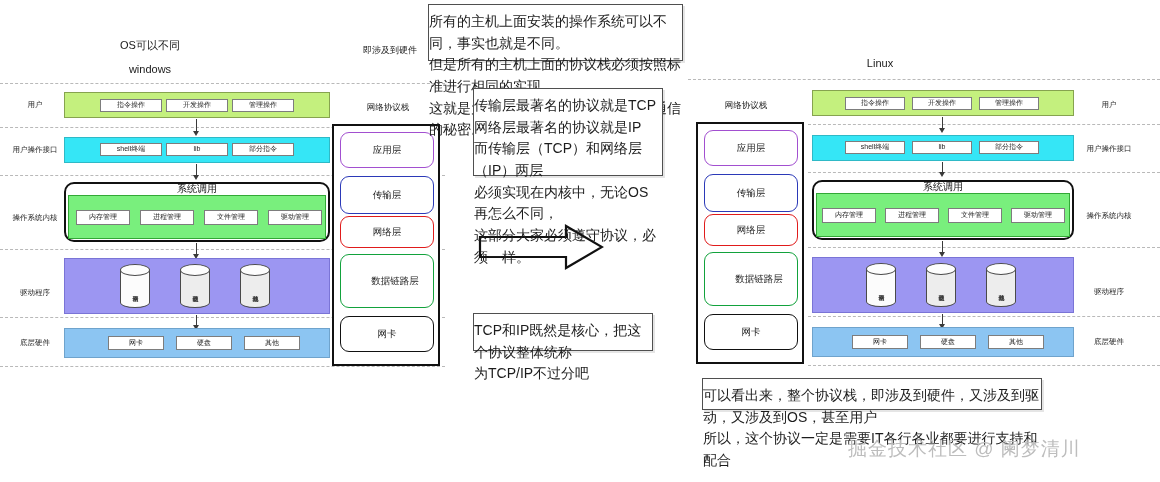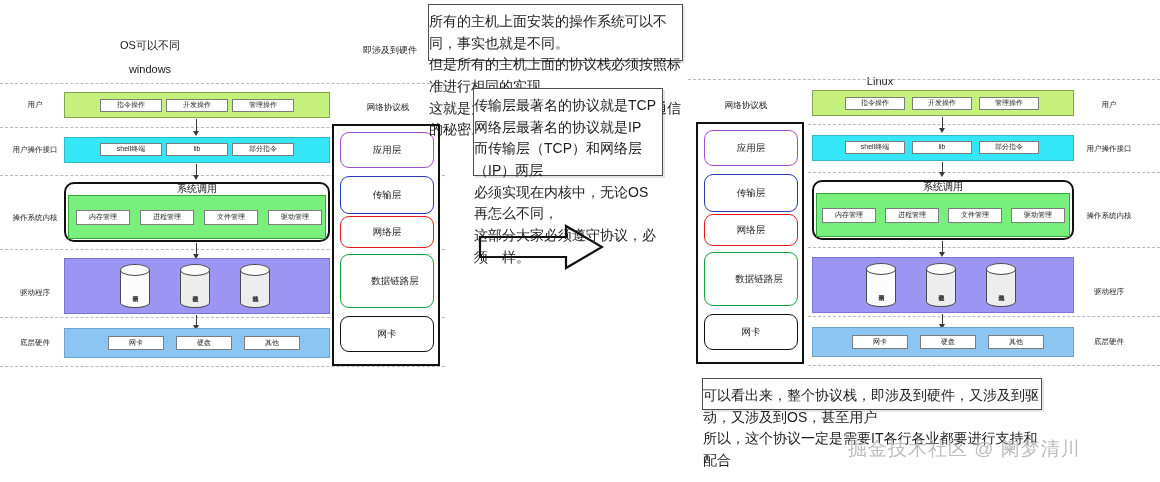--- a/index.html
+++ b/index.html
@@ -134,21 +134,21 @@
     white-space:nowrap;
   }
 </style>
 </head>
 <body>
 
 <div id="stage">
 
   <div class="abs ctext title-os" style="left:90px;top:38px;width:120px;height:14px;">OS可以不同</div>
   <div class="abs ctext title-sys" style="left:90px;top:62px;width:120px;height:14px;">windows</div>
-  <div class="abs ctext title-sys" style="left:820px;top:74px;width:120px;height:14px;">Linux</div>
+  <div class="abs ctext title-sys" style="left:820px;top:56px;width:120px;height:14px;">Linux</div>
   <div class="abs ctext" style="left:335px;top:43px;width:110px;height:14px;font-size:9px;color:#1a1a1a;">即涉及到硬件</div>
 
   <div class="abs hsep" style="left:0px;top:83px;width:445px;"></div>
   <div class="abs hsep" style="left:0px;top:127px;width:445px;"></div>
   <div class="abs hsep" style="left:0px;top:175px;width:445px;"></div>
   <div class="abs hsep" style="left:0px;top:249px;width:445px;"></div>
   <div class="abs hsep" style="left:0px;top:317px;width:445px;"></div>
   <div class="abs hsep" style="left:0px;top:366px;width:445px;"></div>
 
   <div class="abs ctext rowlabel" style="left:8px;top:98px;width:54px;height:14px;">用户</div>
@@ -319,20 +319,22 @@
   <div class="abs note note-shadow" style="left:428px;top:4px;width:255px;height:57px;">所有的主机上面安装的操作系统可以不同，事实也就是不同。
 但是所有的主机上面的协议栈必须按照标准进行相同的实现，
 这就是为什么不同的主机，可以互相通信的秘密。</div>
 
   <div class="abs note note-shadow" style="left:473px;top:88px;width:190px;height:88px;">传输层最著名的协议就是TCP
 网络层最著名的协议就是IP
 而传输层（TCP）和网络层（IP）两层
 必须实现在内核中，无论OS再怎么不同，
 这部分大家必须遵守协议，必须一样。</div>
 
+  <div class="abs note note-shadow" style="left:473px;top:313px;width:180px;height:38px;">TCP和IP既然是核心，把这个协议整体统称
+为TCP/IP不过分吧</div>
 
 
   <div class="abs note note-shadow" style="left:702px;top:378px;width:340px;height:32px;">可以看出来，整个协议栈，即涉及到硬件，又涉及到驱动，又涉及到OS，甚至用户
 所以，这个协议一定是需要IT各行各业都要进行支持和配合</div>
 
   <div class="abs watermark" style="left:848px;top:436px;">掘金技术社区 @ 阑梦清川</div>
 
 </div>
 
 </body></html>

